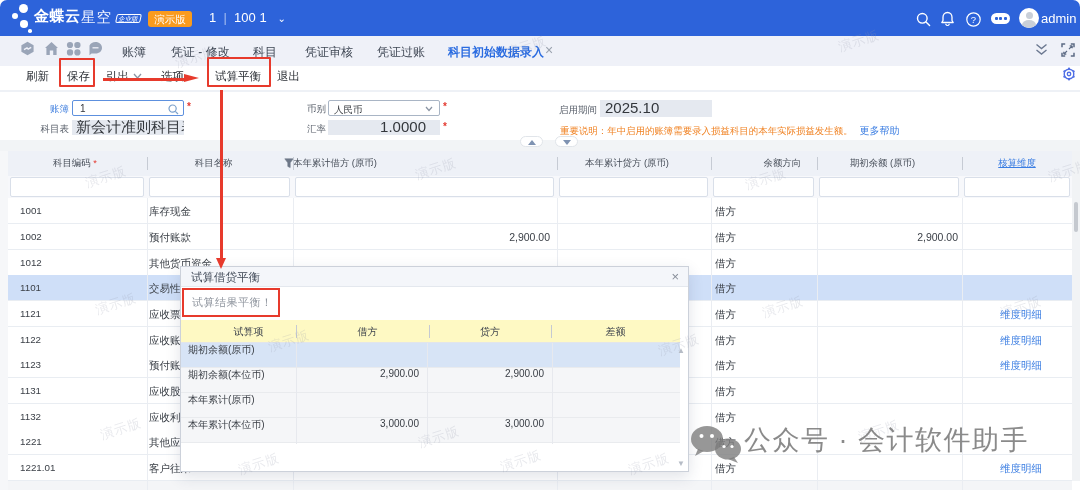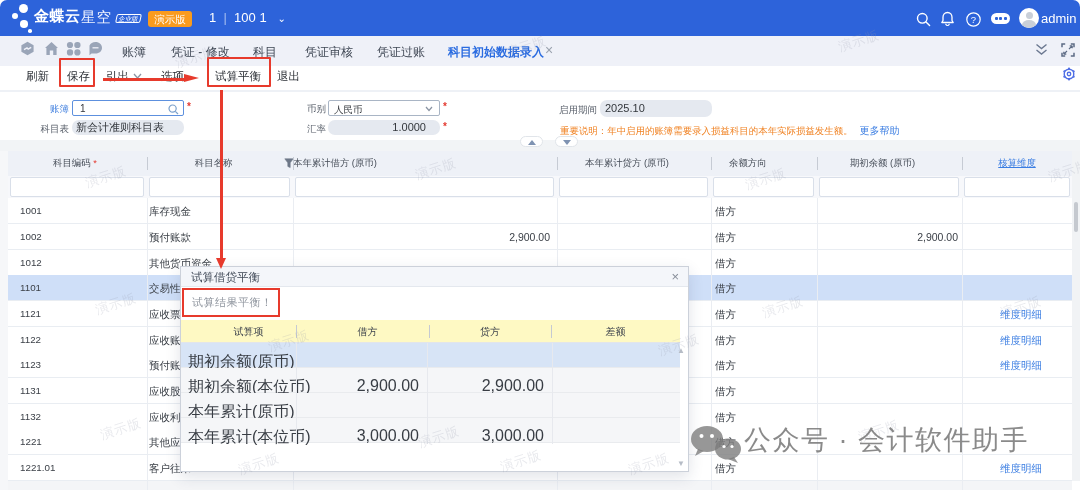--- a/index.html
+++ b/index.html
@@ -26,21 +26,21 @@
 
 .redbox{position:absolute;border:2.5px solid #e73a2c;z-index:120;border-radius:1px}
 #rbox1{left:59px;top:58px;width:36px;height:29px}
 #rbox2{left:207px;top:57px;width:64px;height:30px}
 #harrow{position:absolute;left:103px;top:78px;width:83px;height:2.5px;background:#e73a2c;z-index:120}
 #harrowhead{position:absolute;left:184px;top:74px;width:0;height:0;border-left:15px solid #e73a2c;border-top:4.8px solid transparent;border-bottom:4.8px solid transparent;z-index:120}
 #varrow{position:absolute;left:220px;top:90px;width:3px;height:168px;background:#e73a2c;z-index:120}
 #varrowhead{position:absolute;left:215.5px;top:258px;width:0;height:0;border-top:11px solid #e73a2c;border-left:5.5px solid transparent;border-right:5.5px solid transparent;z-index:120}
 
 .flabel{position:absolute;font-size:9.5px;color:#565d68;text-align:right;white-space:nowrap}
-.gfield{position:absolute;background:#e5e9f0;border-radius:7px;font-size:11px;color:#33373c;line-height:14.5px;white-space:nowrap;overflow:hidden}
+.gfield{position:absolute;background:#e5e9f0;border-radius:0;font-size:15px;color:#33373c;line-height:14.5px;white-space:nowrap;overflow:hidden}
 .star{position:absolute;color:#e43a30;font-size:10px;font-weight:bold}
 #orange{position:absolute;left:560px;top:124px;font-size:9.45px;color:#f08223;white-space:nowrap}
 #morehelp{color:#3a7de2;margin-left:7px;font-size:10px}
 
 .pill{position:absolute;top:136px;width:23px;height:11px;background:#fff;border:1px solid #e1e5ea;border-radius:6px;z-index:5}
 .pilltri{position:absolute;left:7px;width:0;height:0}
 
 #band{position:absolute;left:0;top:140px;width:1080px;height:11px;background:#f2f4f6}
 #thead{position:absolute;left:8px;top:151px;width:1064px;height:25px;background:#eef1f7}
 .hcell{position:absolute;top:6px;font-size:9.4px;color:#454c57;white-space:nowrap}
@@ -60,21 +60,21 @@
 
 #dlg{position:absolute;left:180px;top:266px;width:509px;height:206px;background:#fff;border:1px solid #ccd1da;box-shadow:0 5px 14px rgba(40,60,90,.14);z-index:50}
 #dlgtitle{position:absolute;left:0;top:0;width:507px;height:20px;background:#f4f6fa;border-bottom:1px solid #e4e8ee;font-size:11.5px;color:#3f4856;line-height:20px;padding-left:10px}
 #dlgx{position:absolute;right:9px;top:0;color:#868d98;font-size:13px}
 #dlgredbox{position:absolute;left:1px;top:21px;width:98px;height:29px;border:2.5px solid #e73a2c;z-index:60}
 #dlgmsg{position:absolute;left:11px;top:28px;font-size:11px;color:#8f959e;letter-spacing:.5px}
 #dlghead{position:absolute;left:0;top:53px;width:499px;height:23px;background:#fef9c3;border-bottom:1px solid #e2e5ea}
 .dhc{position:absolute;top:5px;font-size:10px;color:#3d434c;white-space:nowrap}
 .dhdiv{position:absolute;top:5px;width:1px;height:13px;background:#c5cad2}
 .drow{position:absolute;left:0;width:499px;height:25px;background:#f5f6f8;border-bottom:1px solid #e9ebee}
-.drow div{position:absolute;top:9px;font-size:16px;color:#383d44;white-space:nowrap}
+.drow div{position:absolute;top:0;font-size:10px;color:#383d44;white-space:nowrap}
 .dn{left:7px}
 .dv1{width:110px;right:261px;text-align:right}
 .dv2{width:110px;right:136px;text-align:right}
 .dsc{position:absolute;left:496px;color:#b6bcc6;font-size:8px}
 
 .wm{position:absolute;font-size:13px;color:rgba(150,156,172,.22);transform:rotate(-18deg);z-index:130;white-space:nowrap;letter-spacing:1px}
 #pubwm{position:absolute;left:690px;top:422px;z-index:135;color:rgba(118,118,118,.85);font-size:27px;white-space:nowrap;letter-spacing:1.5px}
 </style>
 </head>
 <body>
@@ -216,21 +216,21 @@
 </div>
 
 <div id="thead">
   <div class="hcell" style="left:0;width:134px;text-align:center">科目编码<span style="color:#e43a30">&nbsp;*</span></div>
   <div class="hcell" style="left:139px;width:133px;text-align:center">科目名称</div>
   <svg class="abs" style="left:276px;top:7px" width="10" height="11" viewBox="0 0 10 11">
         <path d="M0.8 0.8 L9.2 0.8 L6.2 4.8 L6.2 9.6 L3.8 8.4 L3.8 4.8 Z" fill="#6e7888" stroke="#6e7888" stroke-width="0.6"></path>
       </svg>
   <div class="hcell" style="left:285px;width:248px;text-align:left">本年累计借方 (原币)</div>
   <div class="hcell" style="left:549px;width:140px;text-align:center">本年累计贷方 (原币)</div>
-  <div class="hcell" style="left:721px;width:90px;text-align:left">余额方向</div>
+  <div class="hcell" style="left:703px;width:90px;text-align:right">余额方向</div>
   <div class="hcell" style="left:809px;width:131px;text-align:center">期初余额 (原币)</div>
   <div class="hcell" style="left:954px;width:110px;text-align:center;color:#3a7de2;text-decoration:underline">核算维度</div>
   <div class="hdiv" style="left:139px"></div>
   <div class="hdiv" style="left:285px"></div>
   <div class="hdiv" style="left:549px"></div>
   <div class="hdiv" style="left:703px"></div>
   <div class="hdiv" style="left:809px"></div>
   <div class="hdiv" style="left:954px"></div>
 </div>
 

